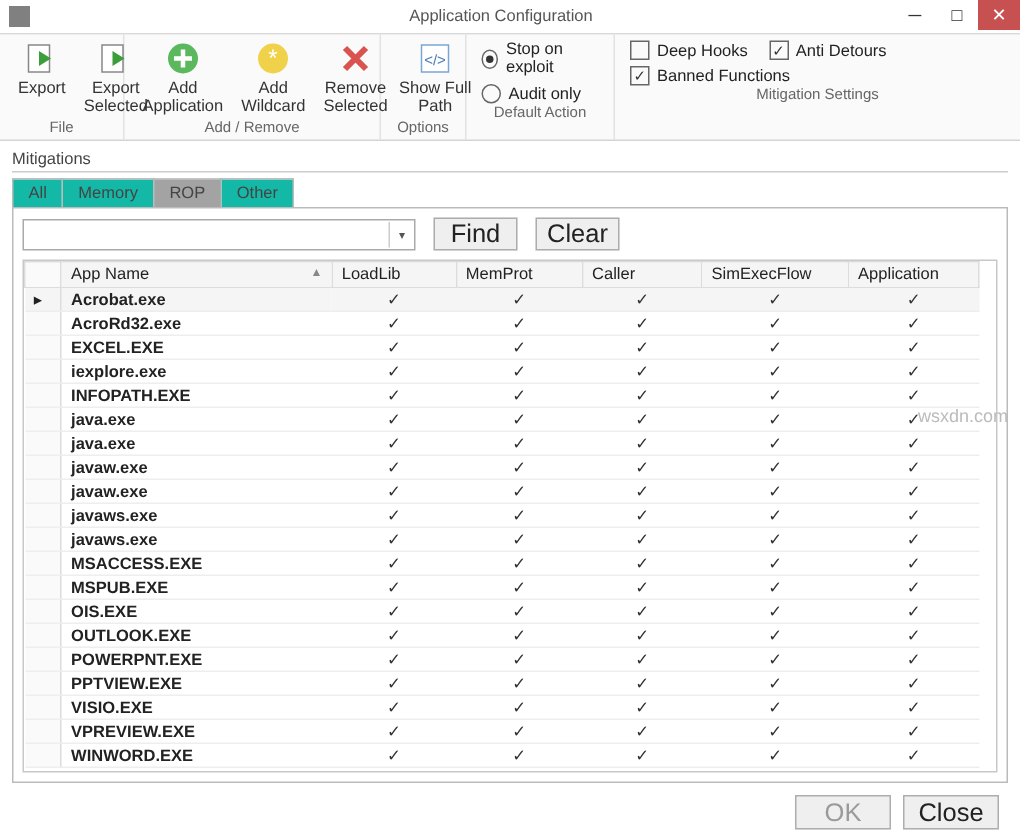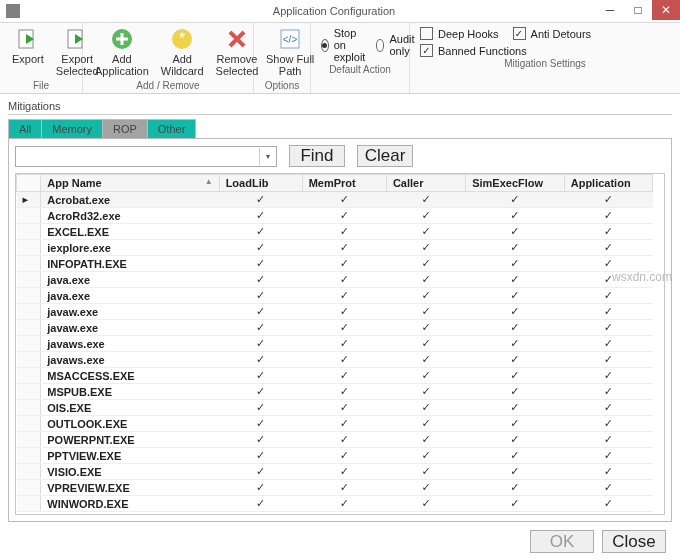--- a/index.html
+++ b/index.html
@@ -9,38 +9,38 @@
 .winbtns{position:absolute;right:0;top:0;display:flex}
 .winbtns div{width:28px;height:20px;display:flex;align-items:center;justify-content:center;color:#333;font-size:12px}
 .winbtns .close{background:#c75050;color:#fff}
 .ribbon{display:flex;background:#fafafa;border-bottom:1px solid #d4d4d4;height:70px}
 .rgroup{display:flex;flex-direction:column;border-right:1px solid #e2e2e2}
 .rrow{display:flex;flex:1;padding:4px 6px 0 6px}
 .rlabel{text-align:center;font-size:10px;color:#666;padding:1px 0 2px 0}
 .rbtn{display:flex;flex-direction:column;align-items:center;justify-content:flex-start;padding:0 6px;cursor:default}
 .rbtn svg{width:24px;height:24px}
 .rbtn .cap{font-size:11px;color:#333;text-align:center;line-height:12px;margin-top:2px}
-.optcol{padding:4px 10px 0 10px;display:flex;flex-direction:row;gap:5px;font-size:11px}
+.optcol{padding:4px 10px 0 10px;display:flex;flex-direction:column;gap:5px;font-size:11px}
 .radio,.check{display:flex;align-items:center;gap:5px}
 .radio .dot{width:11px;height:11px;border:1px solid #666;border-radius:50%;display:flex;align-items:center;justify-content:center}
 .radio .dot.inner::after{content:"";width:5px;height:5px;background:#333;border-radius:50%}
 .check .box{width:11px;height:11px;border:1px solid #666;display:flex;align-items:center;justify-content:center;font-size:10px;color:#333}
 .body{padding:4px 8px 0 8px}
 .grplabel{font-size:11px;color:#444;border-bottom:1px solid #ccc;padding:2px 0}
 .tabs{display:flex;margin-top:4px}
 .tab{padding:3px 10px;border:1px solid #bbb;border-bottom:none;background:#14b8a6;font-size:11px;color:#444;margin-right:-1px}
 .tab.sel{background:#a3a3a3}
 .tabbody{border:1px solid #bbb;padding:6px;height:370px;display:flex;flex-direction:column}
 .findrow{display:flex;align-items:center;gap:12px;margin-bottom:6px}
 .combo{width:260px;height:19px;border:1px solid #aaa;background:#fff;display:flex;align-items:center;justify-content:flex-end}
 .combo .dd{width:16px;height:17px;border-left:1px solid #ccc;display:flex;align-items:center;justify-content:center;font-size:8px;color:#555}
 .btn{min-width:54px;height:20px;border:1px solid #adadad;background:#efefef;display:flex;align-items:center;justify-content:center;font-size:17px}
 .grid{flex:1;border:1px solid #c8c8c8;overflow-y:auto}
 table{width:637px;border-collapse:collapse}
-th{background:#f5f5f5;border:1px solid #dcdcdc;font-weight:bold;text-align:left;padding:2px 6px;font-size:11px;position:sticky;top:0}
+th{background:#f5f5f5;border:1px solid #dcdcdc;font-weight:normal;text-align:left;padding:2px 6px;font-size:11px;position:sticky;top:0}
 th .sort{float:right;font-size:8px;color:#888}
 td{border-bottom:1px solid #eee;padding:0 6px;height:15px;font-size:11px}
 td.app{font-weight:bold}
 td.c{text-align:center}
 tr.sel td{background:#f5f5f5}
 .rowhdr{width:14px;border-right:1px solid #dcdcdc;background:#fafafa}
 .tick{font-size:11px;color:#333}
 .footer{position:absolute;bottom:6px;right:14px;display:flex;gap:8px}
 .footer .btn{min-width:62px;height:21px}
 .footer .btn.dis{color:#9a9a9a}

